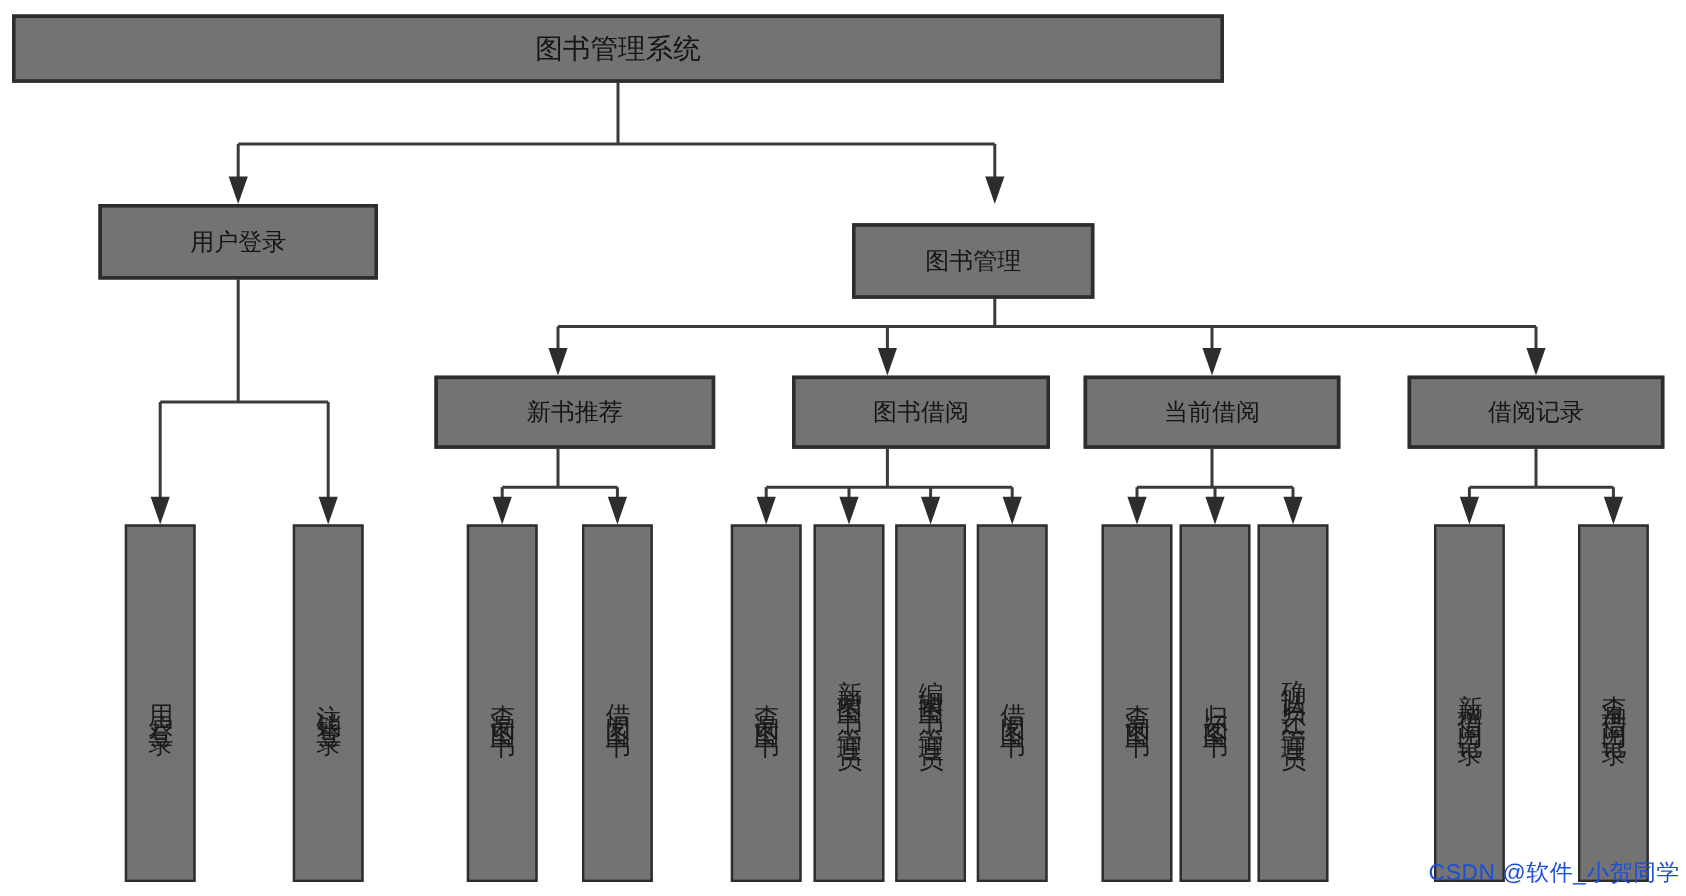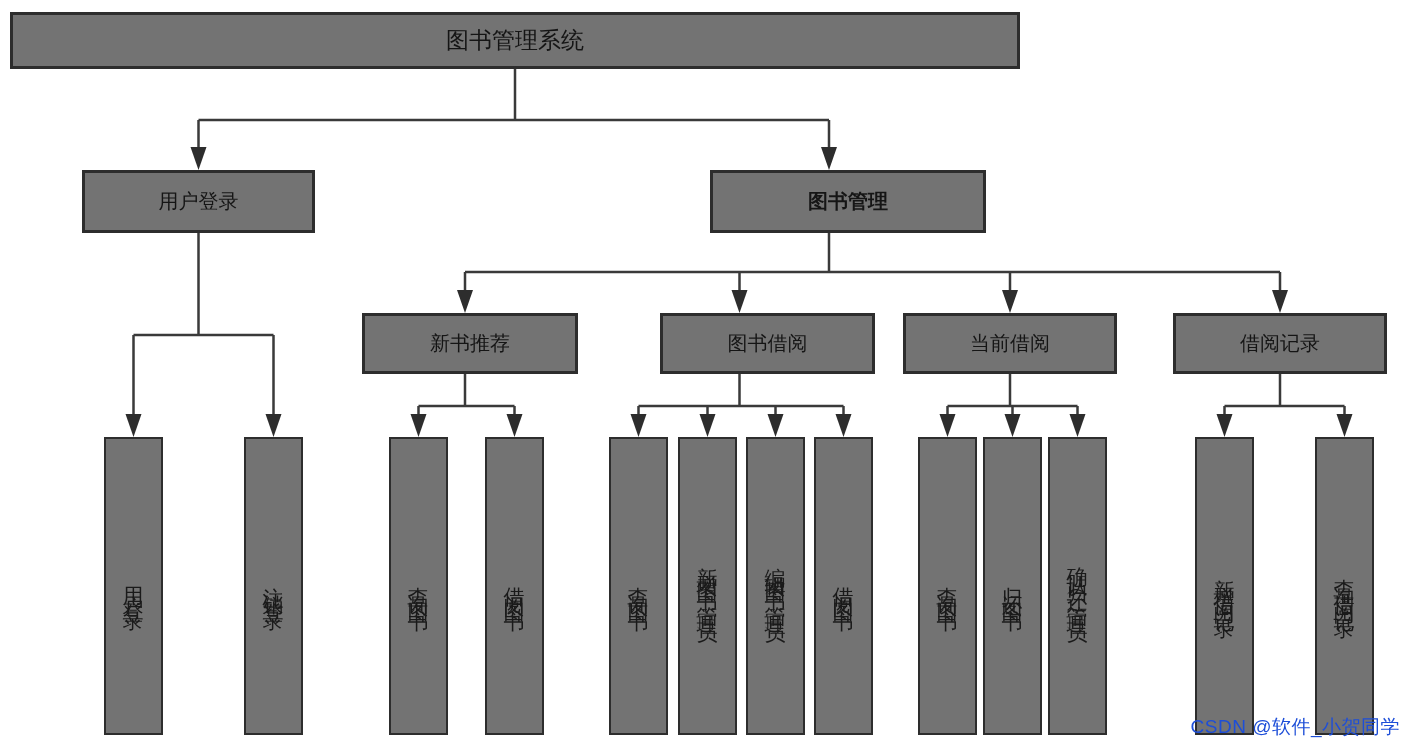--- a/index.html
+++ b/index.html
@@ -106,25 +106,25 @@
     </g>
   </svg>
 
   <div class="box root" style="left:10px; top:12px; width:1010px; height:57px;">
     <span class="hlabel">图书管理系统</span>
   </div>
 
   <div class="box branch" style="left:82px; top:170px; width:233px; height:63px;">
     <span class="hlabel">用户登录</span>
   </div>
-  <div class="box branch" style="left:710px; top:170px; width:276px; height:63px;font-weight:bold;">
+  <div class="box branch" style="left:710px; top:186px; width:202px; height:63px;">
     <span class="hlabel">图书管理</span>
   </div>
 
-  <div class="box branch" style="left:362px; top:313px; width:216px; height:61px;">
+  <div class="box branch" style="left:362px; top:313px; width:234px; height:61px;">
     <span class="hlabel">新书推荐</span>
   </div>
   <div class="box branch" style="left:660px; top:313px; width:215px; height:61px;">
     <span class="hlabel">图书借阅</span>
   </div>
   <div class="box branch" style="left:903px; top:313px; width:214px; height:61px;">
     <span class="hlabel">当前借阅</span>
   </div>
   <div class="box branch" style="left:1173px; top:313px; width:214px; height:61px;">
     <span class="hlabel">借阅记录</span>

